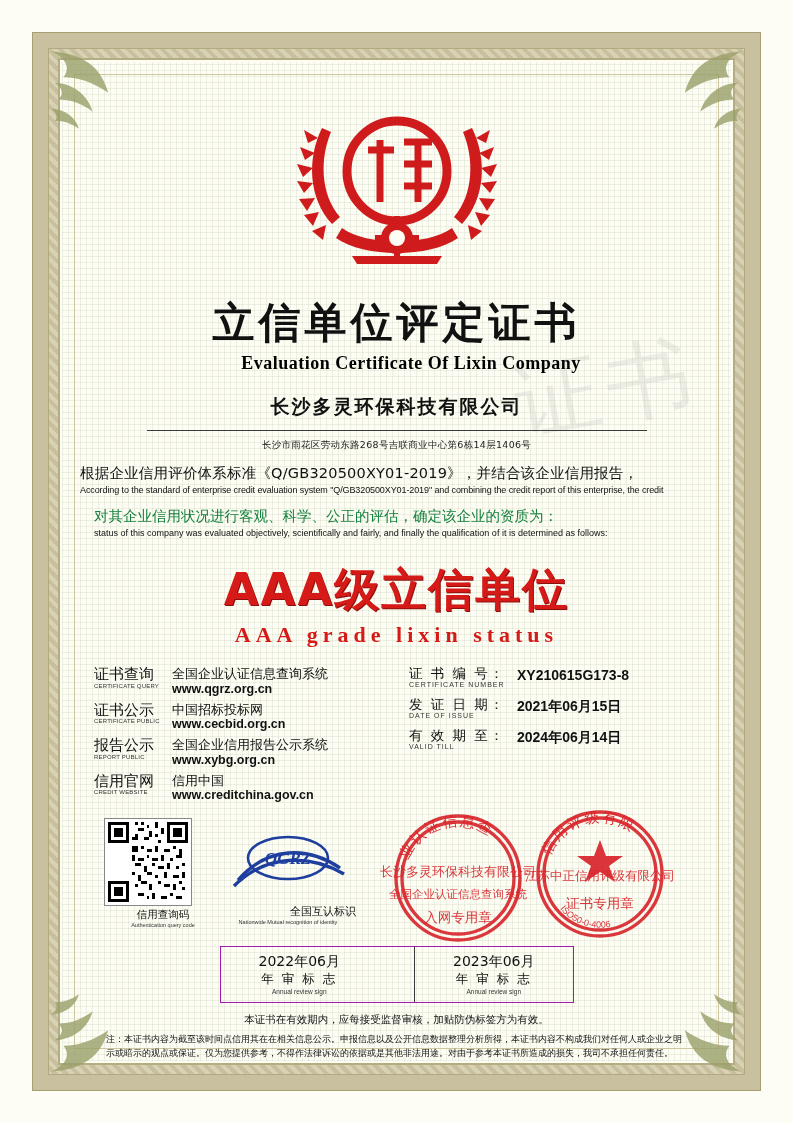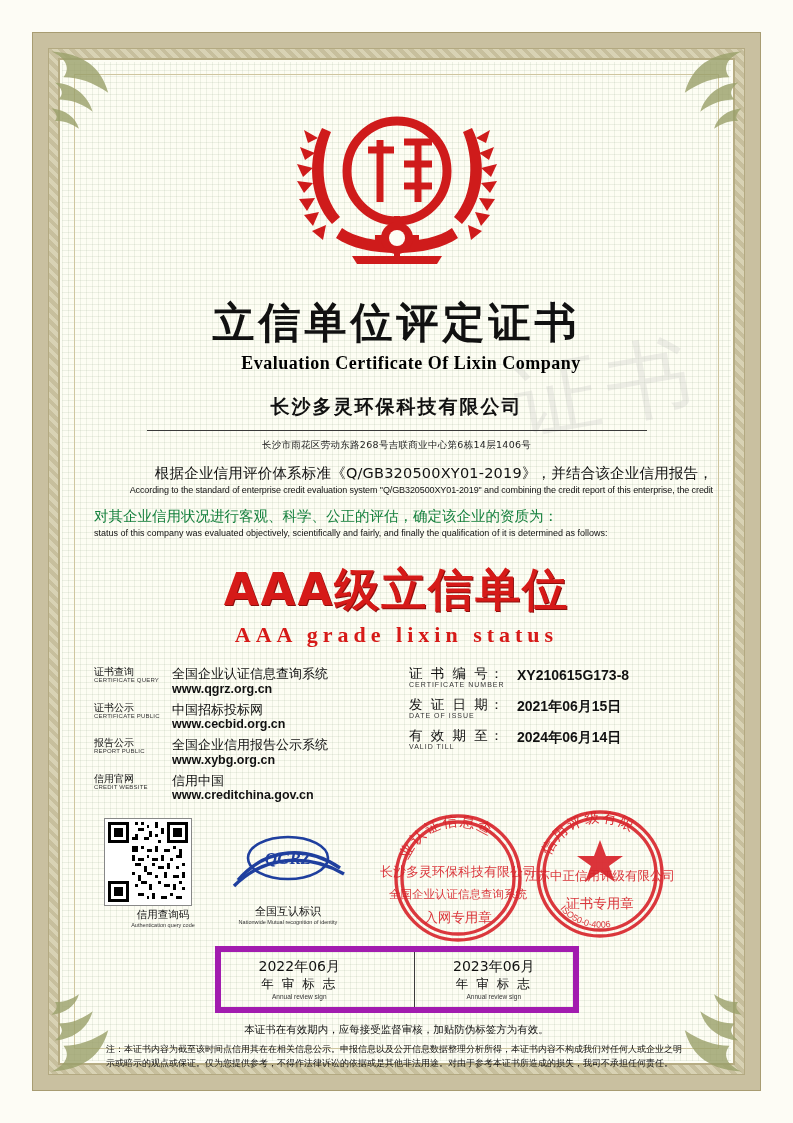--- a/index.html
+++ b/index.html
@@ -88,21 +88,21 @@
     font-size:19px;font-weight:bold;letter-spacing:2px;color:#111;
   }
   .rule{
     margin:10px auto 0;width:500px;height:1px;background:#3a3a3a;
   }
   .address{
     margin-top:8px;font-size:9.5px;color:#222;letter-spacing:.3px;
     font-family:"DejaVu Sans", sans-serif;
   }
 
-  .para{margin-top:12px;text-align:right;}
+  .para{margin-top:12px;text-align:left;}
   .para .cn{
     font-family:"DejaVu Sans", sans-serif;
     font-size:14.5px;color:#111;letter-spacing:.2px;
   }
   .para .en{
     font-family:"Liberation Sans", sans-serif;
     font-size:9px;color:#111;margin-top:2px;letter-spacing:-.1px;
   }
   .para2{margin-top:12px;text-align:left;padding-left:14px;}
   .para2 .cn{font-family:"DejaVu Sans", sans-serif;font-size:14.5px;color:#15803d;}
@@ -121,21 +121,21 @@
   }
 
   
   .info{
     margin-top:18px;display:flex;justify-content:space-between;
     padding:0 14px;text-align:left;
   }
   .info-left{width:300px;}
   .q-row{display:flex;align-items:flex-start;margin-bottom:6px;}
   .q-label{width:78px;flex:0 0 78px;}
-  .q-label .cn{font-family:"DejaVu Sans", sans-serif;font-size:10px;color:#111;display:block;line-height:1.1;}
+  .q-label .cn{font-family:"DejaVu Sans", sans-serif;font-size:15px;color:#111;display:block;line-height:1.1;}
   .q-label .en{font-size:6px;color:#333;display:block;letter-spacing:.2px;}
   .q-val .cn{font-family:"DejaVu Sans", sans-serif;font-size:13px;color:#111;display:block;line-height:1.2;}
   .q-val .url{font-family:"Liberation Sans", sans-serif;font-size:12.5px;color:#111;display:block;font-weight:bold;}
 
   .info-right{width:290px;}
   .f-row{display:flex;align-items:flex-start;margin-bottom:9px;}
   .f-label{width:108px;flex:0 0 108px;}
   .f-label .cn{font-family:"DejaVu Sans", sans-serif;font-size:13.5px;color:#111;display:block;line-height:1.1;letter-spacing:2px;}
   .f-label .en{font-size:7px;color:#333;display:block;letter-spacing:1px;}
   .f-val{font-family:"Liberation Sans", sans-serif;font-size:14px;color:#111;font-weight:bold;padding-top:1px;}
@@ -149,31 +149,31 @@
     background:#fff;border:1px solid #888;
   }
   .qr svg{display:block;width:100%;height:100%;}
   .qr-cap{position:absolute;left:29px;top:94px;width:108px;text-align:center;}
   .qr-cap .cn{font-family:"DejaVu Sans", sans-serif;font-size:10.5px;color:#111;display:block;}
   .qr-cap .en{font-size:5.5px;color:#333;display:block;}
 
   .qgrz{position:absolute;left:148px;top:14px;width:120px;height:70px;}
   .qgrz svg{width:100%;height:100%;}
   .qgrz-cap{position:absolute;left:140px;top:90px;width:136px;text-align:center;}
-  .qgrz-cap .cn{font-family:"DejaVu Sans", sans-serif;font-size:11px;color:#111;display:block;}
+  .qgrz-cap .cn{font-family:"DejaVu Sans", sans-serif;font-size:11px;color:#111;display:block;text-align:right;}
   .qgrz-cap .en{font-size:5.5px;color:#333;display:block;}
 
   .seal{position:absolute;width:160px;height:160px;}
   .seal svg{width:100%;height:100%;}
   .seal-a{left:298px;top:-16px;}
   .seal-b{left:440px;top:-20px;}
 
   
   .annual{
-    margin:2px auto 0;width:352px;display:flex;border:6px solid #a21caf;
+    margin:2px auto 0;width:352px;display:flex;border:1px solid #a21caf;
   }
   .annual-cell{
     flex:1;padding:6px 0 7px;text-align:center;
   }
   .annual-cell + .annual-cell{border-left:1px solid #3a3a3a;margin-left:36px;}
   .annual-cell .date{font-family:"DejaVu Sans", sans-serif;font-size:14px;color:#111;}
   .annual-cell .cn{font-family:"DejaVu Sans", sans-serif;font-size:12.5px;color:#111;letter-spacing:2px;}
   .annual-cell .en{font-size:6.5px;color:#333;}
 
   .notice{

